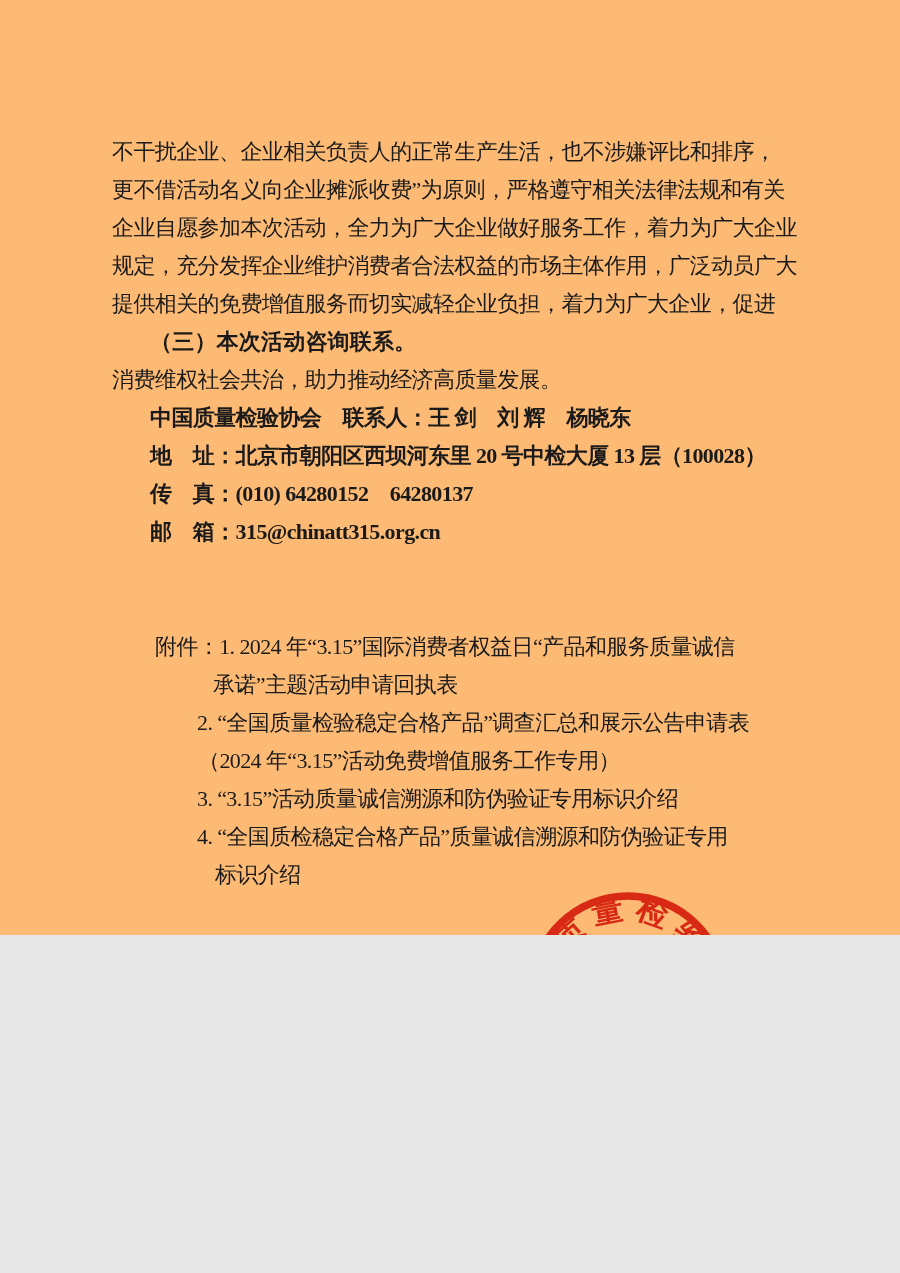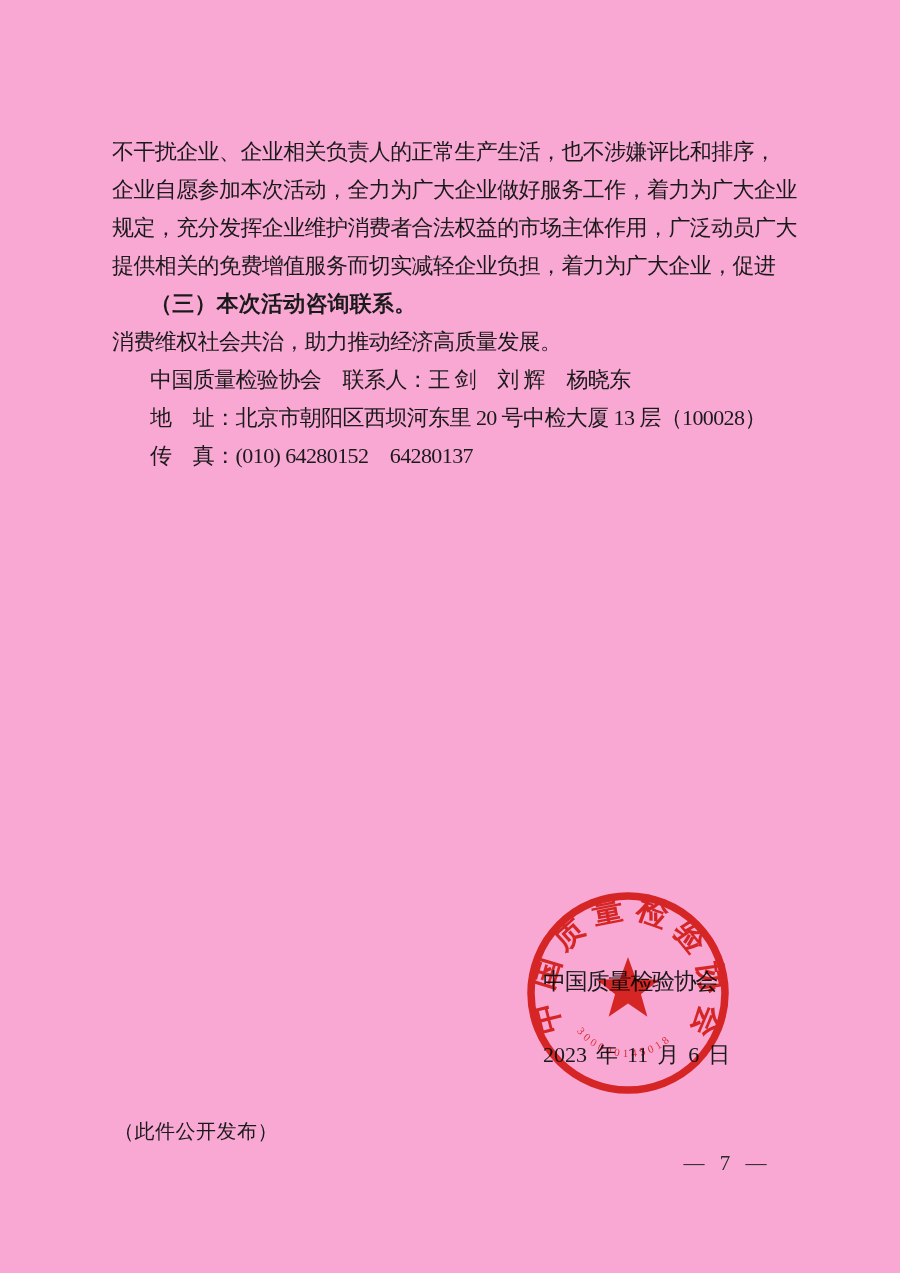--- a/index.html
+++ b/index.html
@@ -1,25 +1,25 @@
 <!DOCTYPE html>
 <html><head>
 <meta charset="utf-8">
 <style>
   html,body { margin:0; padding:0; background:#e8e8e8; }
   .page {
-    position:relative; width:900px; height:1273px; margin:0 auto;
-    background:#f9a8d4; overflow:hidden;
+    position:relative; width:900px; height:935px; margin:0 auto;
+    background:#fdba74; overflow:hidden;
     font-family:"Liberation Serif","DejaVu Serif",serif;
     color:#1a1a1a;
   }
   
   .flow { position:absolute; left:112px; top:133px; width:690px; }
   .ln { height:38px; line-height:38px; font-size:22px; letter-spacing:-0.6px; white-space:nowrap; }
-  .indent { padding-left:38px; }
+  .indent { padding-left:38px;font-weight:bold; }
   .hdr { font-weight:bold; letter-spacing:0.2px; }
   
   .att { position:absolute; left:112px; top:628px; width:720px; }
   .at0 { margin-left:43px; }
   .at1 { margin-left:101px; }
   .at2, .at4, .at5 { margin-left:85px; }
   .at3 { margin-left:86px; }
   .at6 { margin-left:103px; }
   
   .sig-org  { position:absolute; left:543px; top:970px;  font-size:23px; letter-spacing:-1.2px; line-height:1; white-space:nowrap; }
@@ -32,30 +32,41 @@
   .pagenum { position:absolute; left:650px; top:1153px; width:150px; text-align:center;
              font-size:21px; word-spacing:10px; line-height:1; color:#2a2a2a; white-space:nowrap; }
 </style>
 </head>
 <body>
 
 <div class="page">
 
   <div class="flow">
     <div class="ln">不干扰企业、企业相关负责人的正常生产生活，也不涉嫌评比和排序，</div>
+    <div class="ln">更不借活动名义向企业摊派收费”为原则，严格遵守相关法律法规和有关</div>
     <div class="ln">企业自愿参加本次活动，全力为广大企业做好服务工作，着力为广大企业</div>
     <div class="ln">规定，充分发挥企业维护消费者合法权益的市场主体作用，广泛动员广大</div>
     <div class="ln">提供相关的免费增值服务而切实减轻企业负担，着力为广大企业，促进</div>
     <div class="ln indent hdr">（三）本次活动咨询联系。</div>
     <div class="ln">消费维权社会共治，助力推动经济高质量发展。</div>
     <div class="ln indent">中国质量检验协会　联系人：王 剑　刘 辉　杨晓东</div>
     <div class="ln indent">地　址：北京市朝阳区西坝河东里 20 号中检大厦 13 层（100028）</div>
     <div class="ln indent">传　真：(010) 64280152　64280137</div>
+    <div class="ln indent">邮　箱：315@chinatt315.org.cn</div>
   </div>
 
+  <div class="att">
+    <div class="ln at0">附件：1. 2024 年“3.15”国际消费者权益日“产品和服务质量诚信</div>
+    <div class="ln at1">承诺”主题活动申请回执表</div>
+    <div class="ln at2">2. “全国质量检验稳定合格产品”调查汇总和展示公告申请表</div>
+    <div class="ln at3">（2024 年“3.15”活动免费增值服务工作专用）</div>
+    <div class="ln at4">3. “3.15”活动质量诚信溯源和防伪验证专用标识介绍</div>
+    <div class="ln at5">4. “全国质检稳定合格产品”质量诚信溯源和防伪验证专用</div>
+    <div class="ln at6">标识介绍</div>
+  </div>
 
   <div class="sig-org">中国质量检验协会</div>
   <div class="sig-date">2023 年 11 月 6 日</div>
 
   <svg class="seal" viewBox="0 0 210 210">
     <defs>
       <path id="ringPath" d="M 42.2 144.2 A 74 74 0 1 1 167.8 144.2" fill="none"></path>
       <path id="serialPath" d="M 52.6 141.7 A 64 64 0 0 0 157.4 141.7" fill="none"></path>
     </defs>
     <circle cx="105" cy="105" r="97" fill="none" stroke-width="7.5" stroke="#d8291b"></circle>

